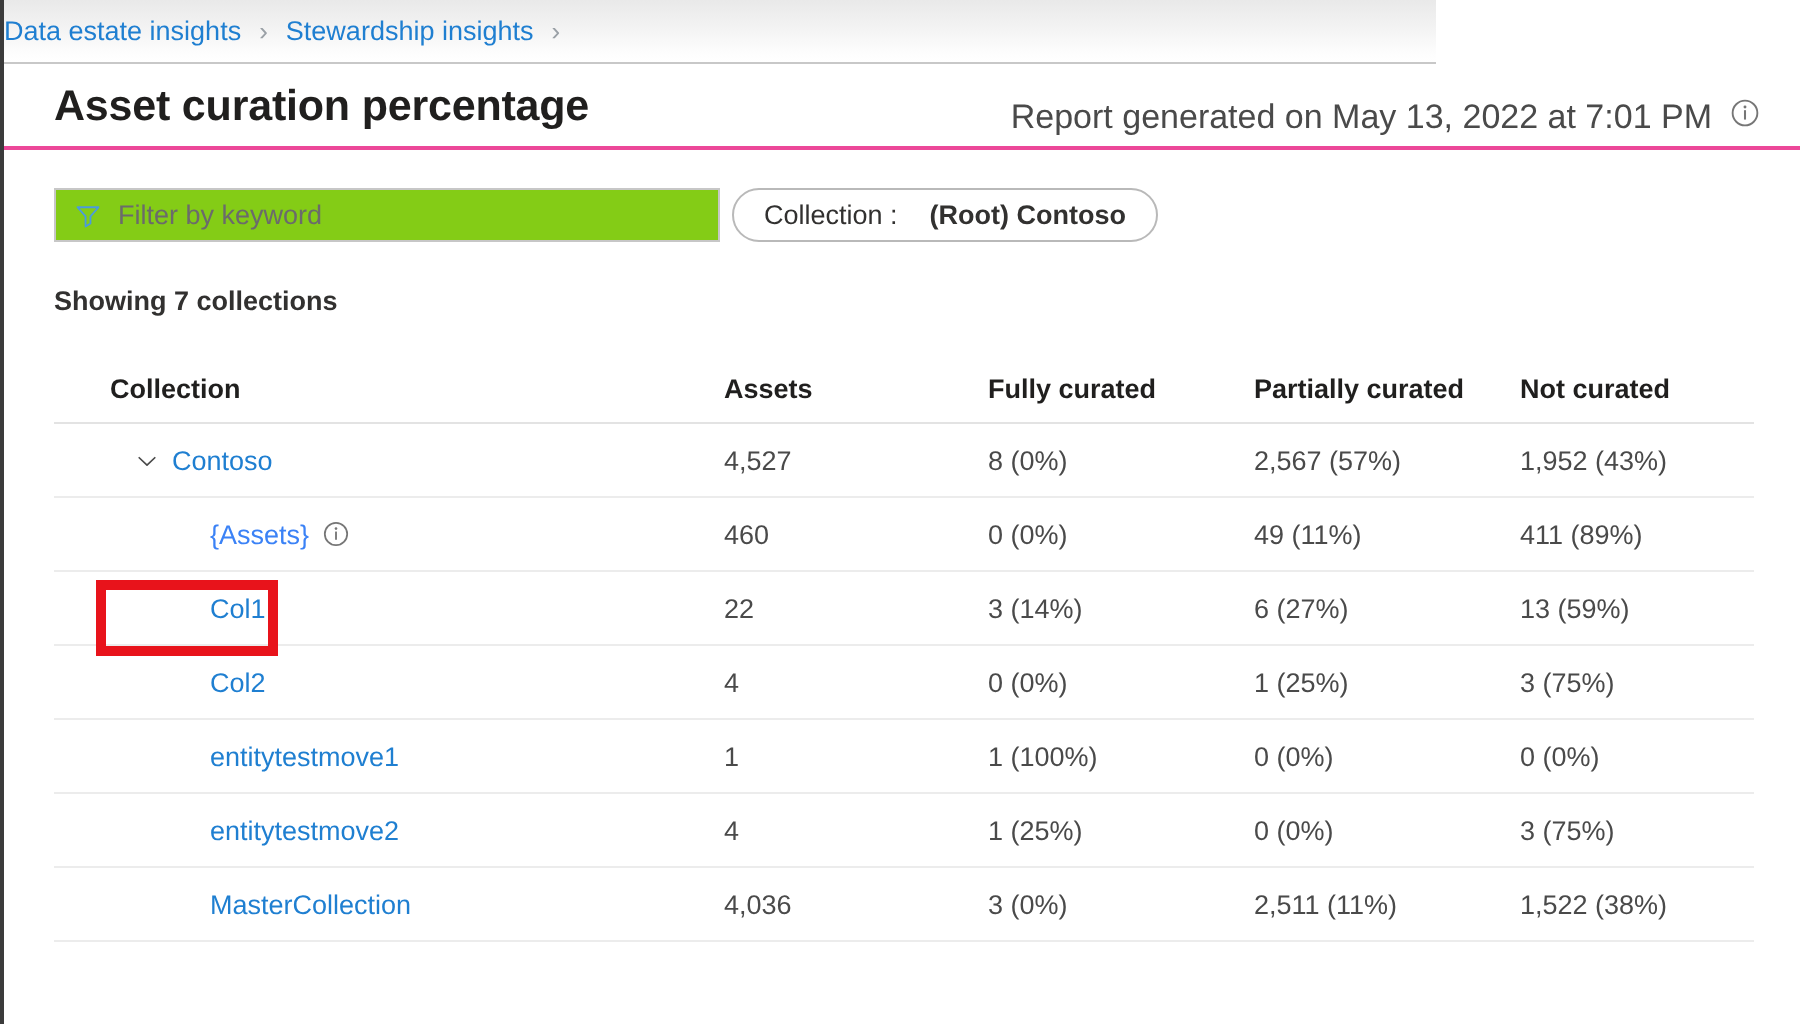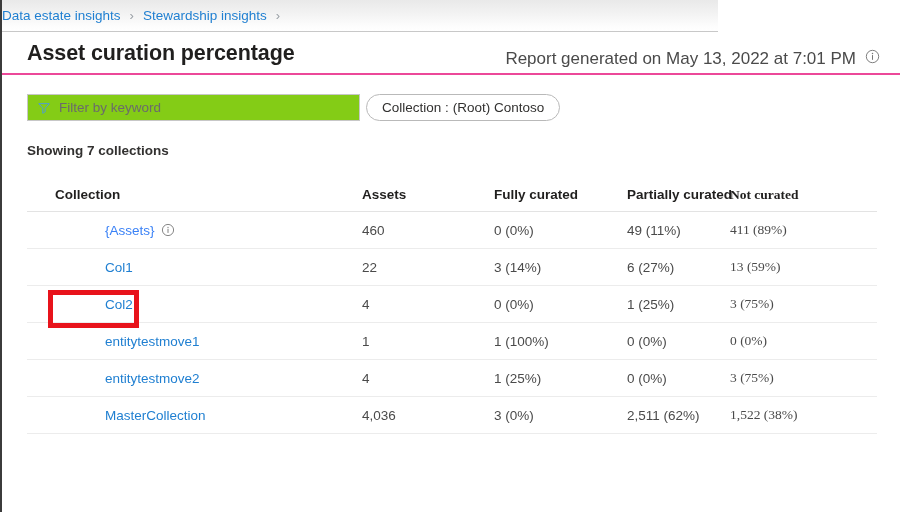--- a/index.html
+++ b/index.html
@@ -105,21 +105,21 @@
     border: 1px solid #b9b9b9;
     border-radius: 14px;
     background: #ffffff;
     display: flex;
     align-items: center;
     font-size: 13.5px;
     color: #323130;
     cursor: pointer;
     white-space: nowrap;
   }
-  .pill-strong { font-weight: 400; margin-left: 4px; }
+  .pill-strong { font-weight: 700; margin-left: 16px; }
 
   .showing-count {
     position: absolute;
     left: 25px; top: 143px;
     font-size: 13.5px;
     color: #323130;
     white-space: nowrap;
     font-weight: bold;
   }
 
@@ -147,21 +147,21 @@
   }
   .cell {
     font-size: 13.5px;
     color: #4a4a4a;
     white-space: nowrap;
   }
   .c-name  { position: absolute; left: 0px;   display: flex; align-items: center; margin-left: 28px; }
   .c-asset { position: absolute; left: 335px; }
   .c-full  { position: absolute; left: 467px; }
   .c-part  { position: absolute; left: 600px; }
-  .c-not   { position: absolute; left: 703px; font-family: Liberation Serif, serif; }
+  .c-not   { position: absolute; left: 733px; }
 
   .chev {
     width: 13px; height: 13px;
     margin-right: 6px;
     flex: 0 0 auto;
     cursor: pointer;
   }
   .name-link {
     color: #1f7fd1;
     font-size: 13.5px;
@@ -235,20 +235,32 @@
     <div class="trow thead">
       <div class="cell c-name">Collection</div>
       <div class="cell c-asset">Assets</div>
       <div class="cell c-full">Fully curated</div>
       <div class="cell c-part">Partially curated</div>
       <div class="cell c-not">Not curated</div>
     </div>
 
     <div id="rows-host">
         <div class="trow">
+          <div class="cell c-name" style="left: 12px;">
+            <span class="chev"><svg viewBox="0 0 16 16" width="13" height="13">
+                <path d="M3.2 6 L8 10.6 L12.8 6" fill="none" stroke="#4a4a4a" stroke-width="1.05" stroke-linecap="round" stroke-linejoin="round"></path>
+              </svg></span>
+            <a class="name-link">Contoso</a>
+          </div>
+          <div class="cell c-asset">4,527</div>
+          <div class="cell c-full">8 (0%)</div>
+          <div class="cell c-part">2,567 (57%)</div>
+          <div class="cell c-not">1,952 (43%)</div>
+        </div>
+        <div class="trow">
           <div class="cell c-name" style="left: 50px;">
             <span class="name-plain">{Assets}</span>
             <span class="assets-info"><svg viewBox="0 0 16 16" width="14" height="14">
                 <circle cx="8" cy="8" r="6.4" fill="none" stroke="#767676" stroke-width="1"></circle>
                 <circle cx="8" cy="4.9" r="0.75" fill="#767676"></circle>
                 <rect x="7.48" y="6.6" width="1.05" height="4.7" fill="#767676"></rect>
               </svg></span>
           </div>
           <div class="cell c-asset">460</div>
           <div class="cell c-full">0 (0%)</div>
@@ -290,20 +302,20 @@
           <div class="cell c-full">1 (25%)</div>
           <div class="cell c-part">0 (0%)</div>
           <div class="cell c-not">3 (75%)</div>
         </div>
         <div class="trow">
           <div class="cell c-name" style="left: 50px;">
             <a class="name-link">MasterCollection</a>
           </div>
           <div class="cell c-asset">4,036</div>
           <div class="cell c-full">3 (0%)</div>
-          <div class="cell c-part">2,511 (62%)</div>
+          <div class="cell c-part">2,511 (11%)</div>
           <div class="cell c-not">1,522 (38%)</div>
         </div>
       </div>
   </div>
 
   <div class="annot-box" style="border-color: rgb(232, 19, 27);"></div>
 </div>
 
 </body></html>

